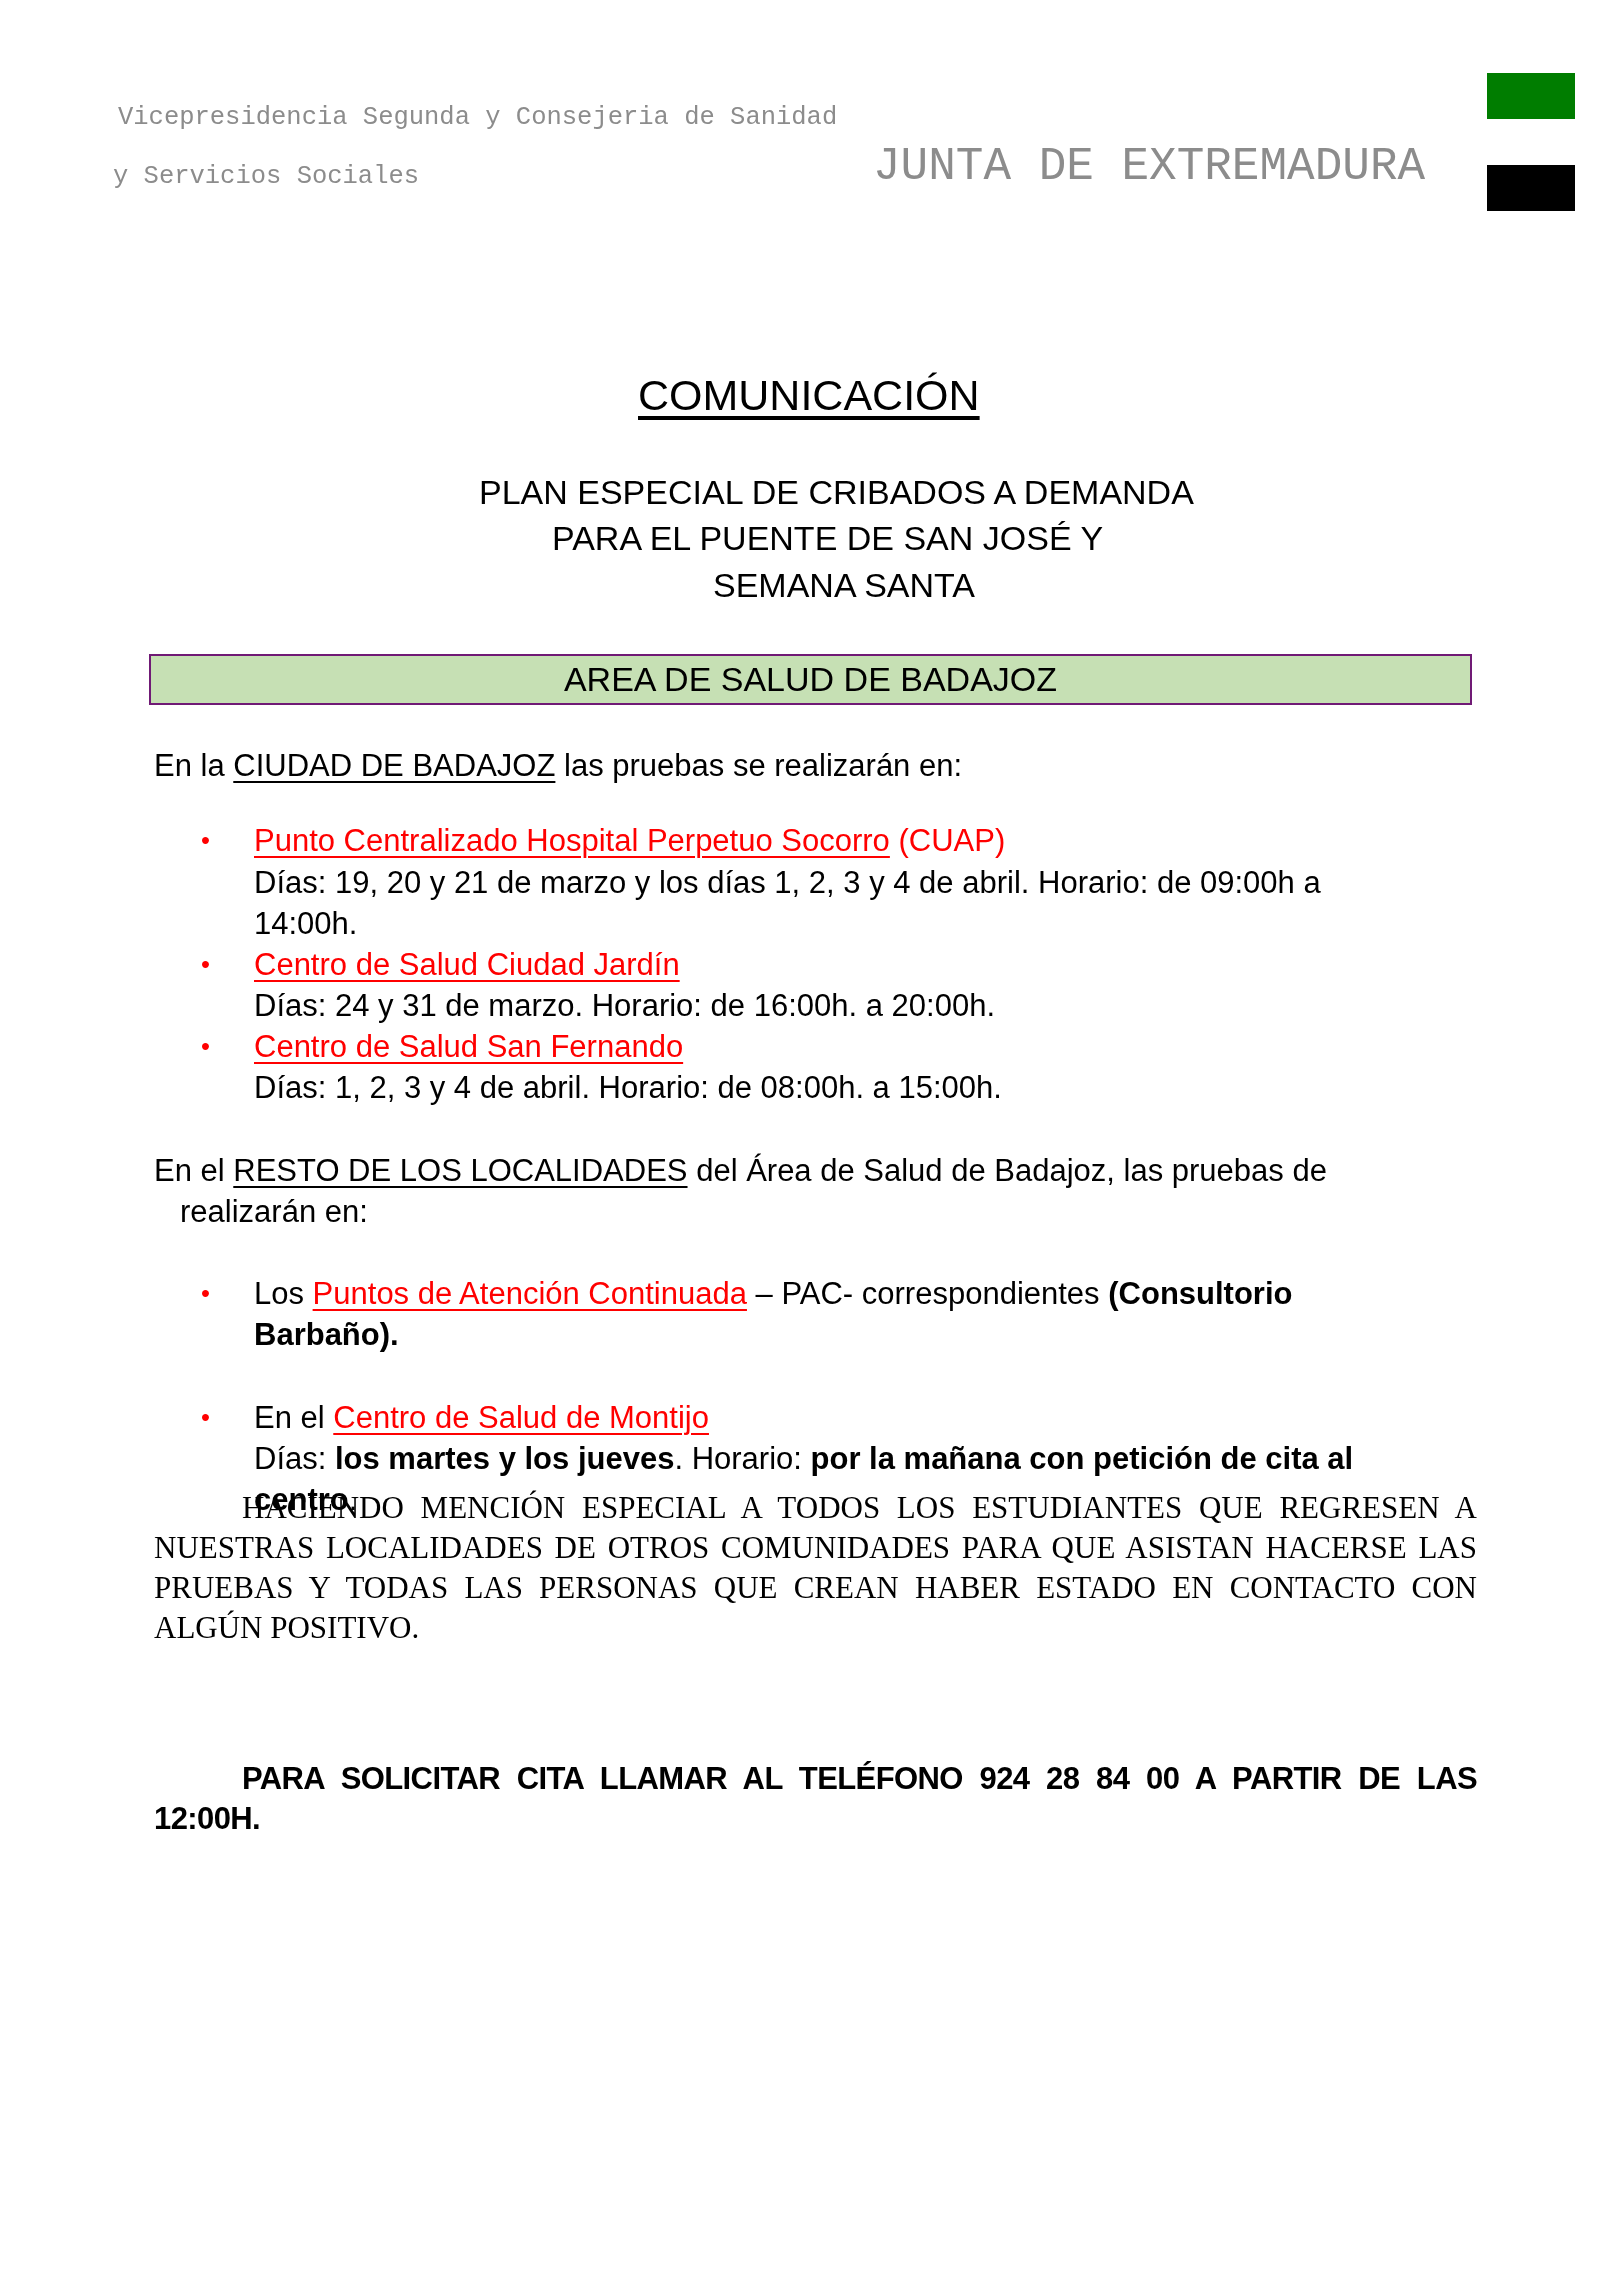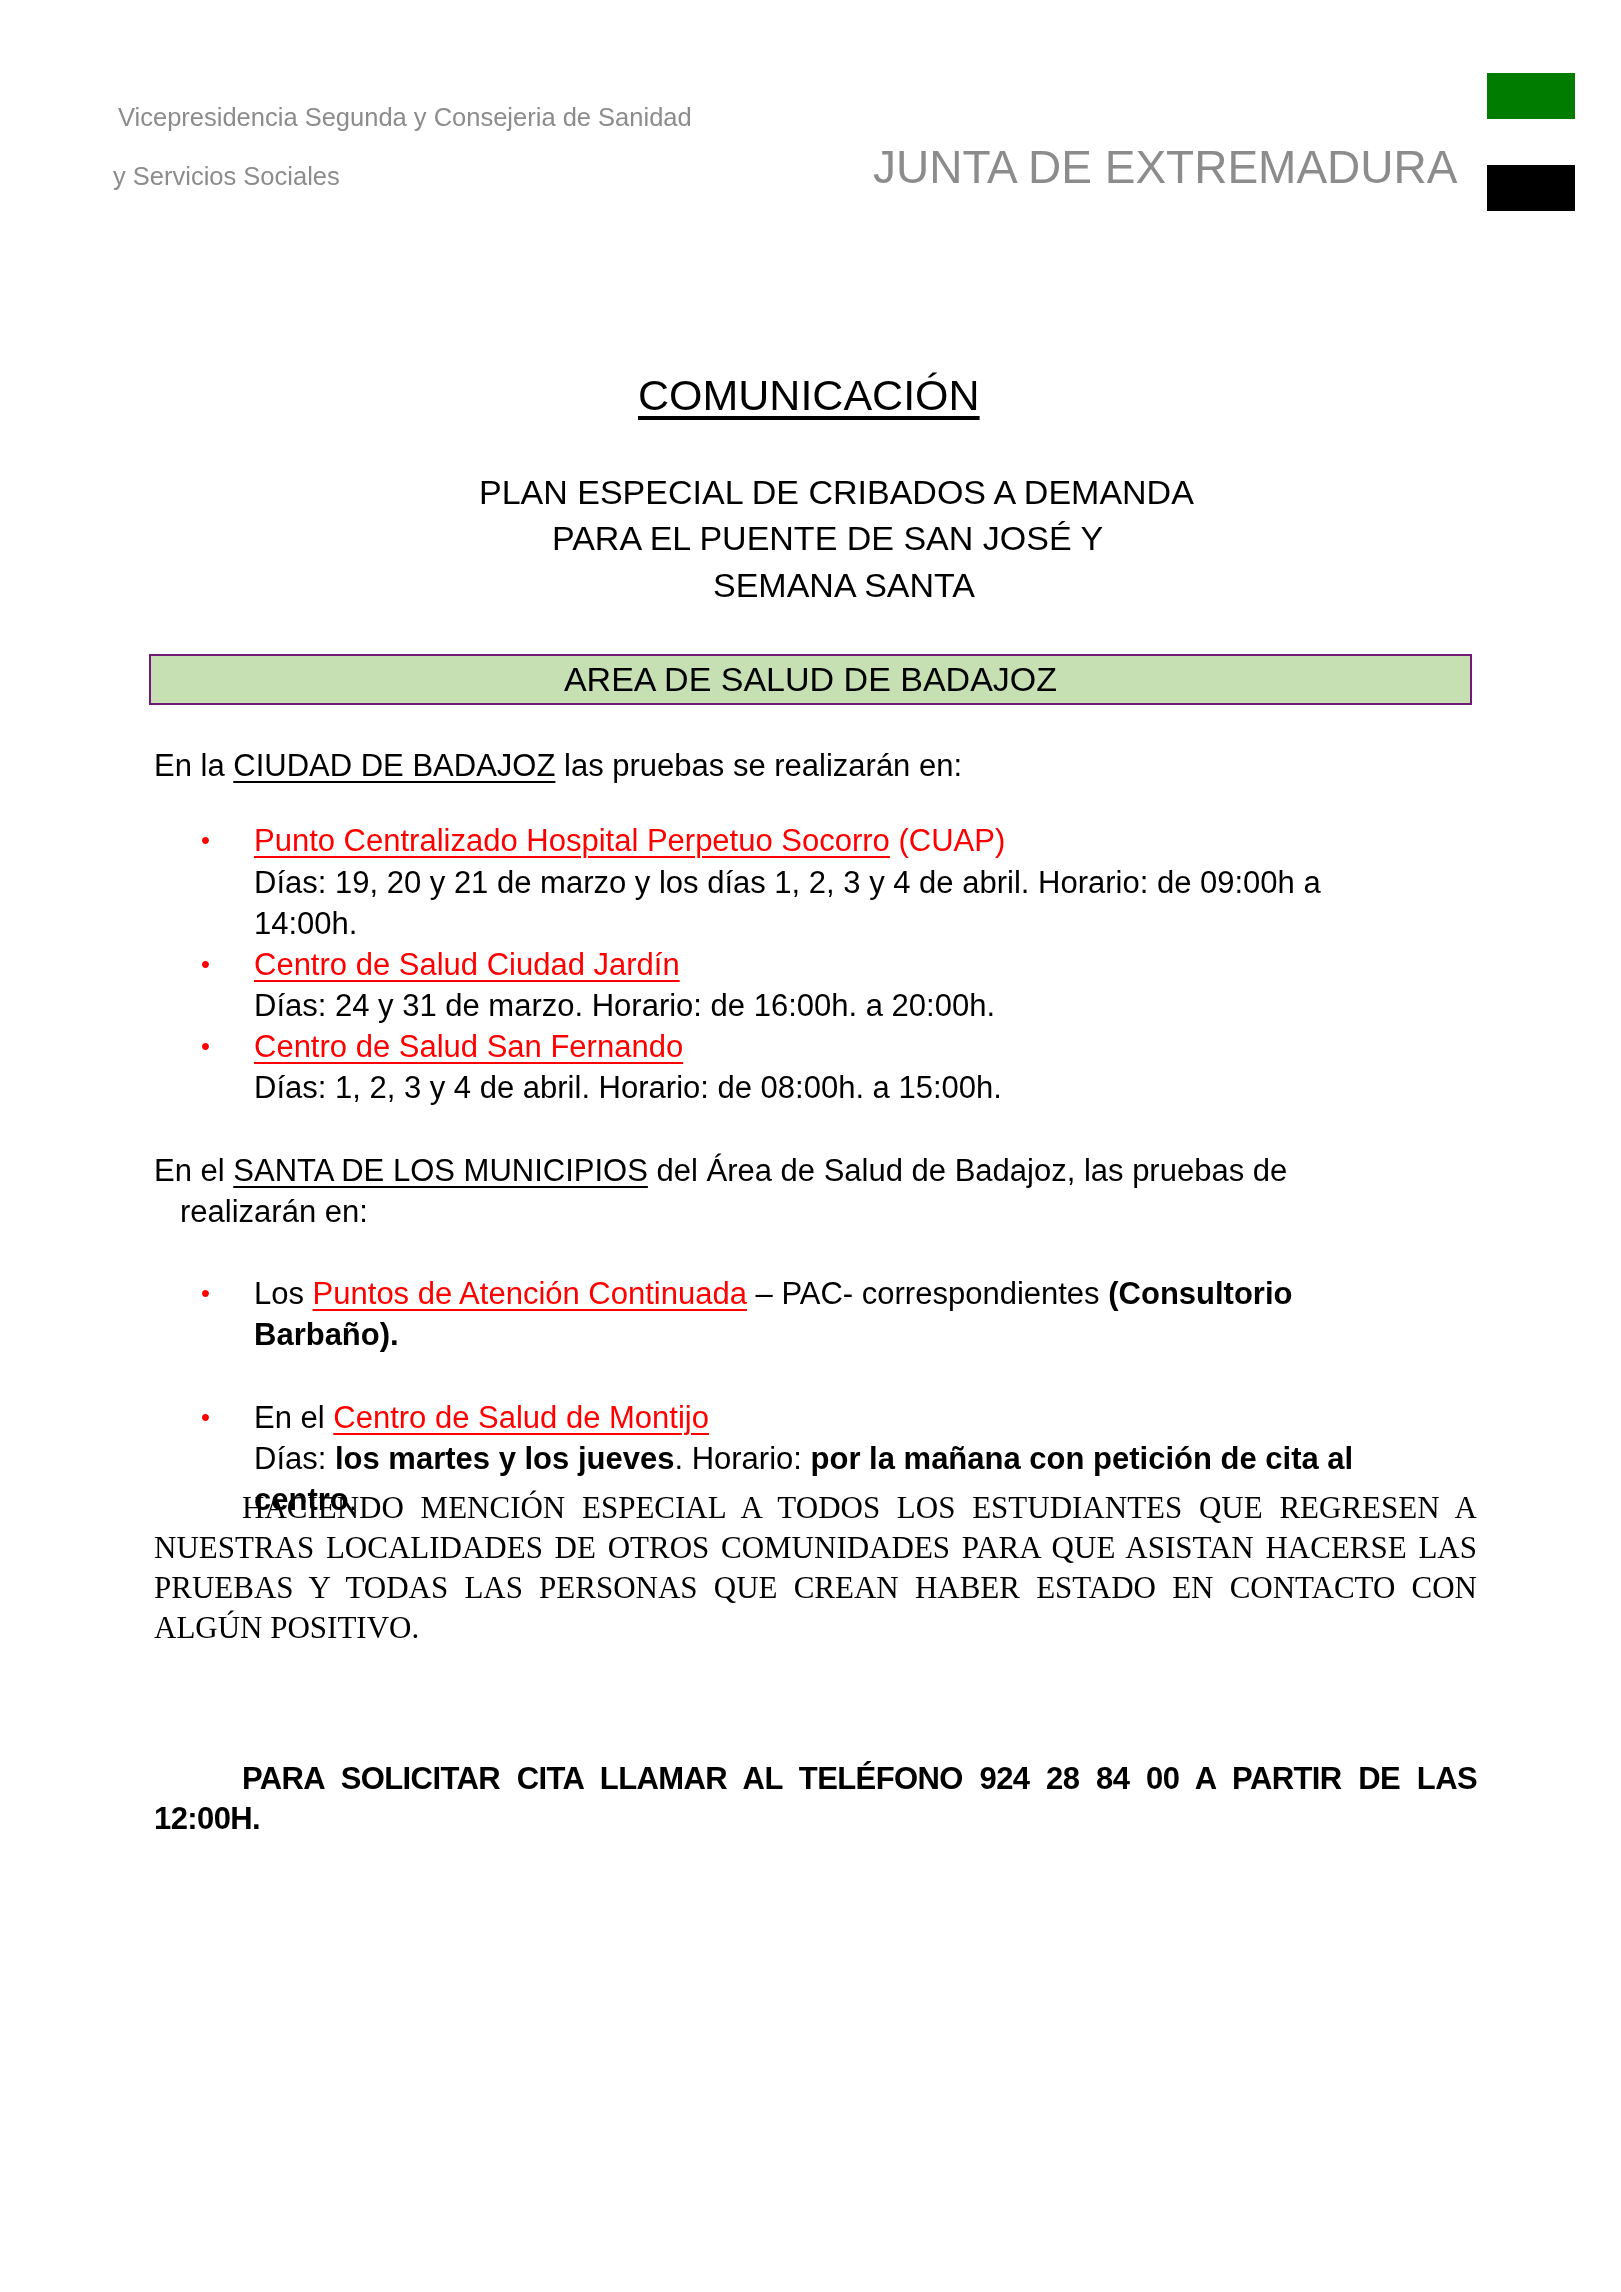--- a/index.html
+++ b/index.html
@@ -1,18 +1,18 @@
 <!DOCTYPE html>
 <html><head>
 <meta charset="utf-8">
 <style>
   html, body { margin: 0; padding: 0; background: #ffffff; }
   body { width: 1621px; height: 2293px; position: relative; overflow: hidden; font-family: "Liberation Sans", sans-serif; color: #000; }
   .abs { position: absolute; white-space: nowrap; }
-  .serif { font-family: Liberation Sans, sans-serif; color: #8c8c8c; }
+  .serif { font-family: Liberation Mono, monospace; color: #8c8c8c; }
   .hdr-sub { font-size: 25.5px; line-height: 29px; }
   .hdr-title { font-size: 46px; line-height: 49px; }
   .flag { position: absolute; left: 1487px; width: 88px; height: 46px; }
   .flag.green { top: 73px; background: #007d00; }
   .flag.black { top: 165px; background: #000000; }
   .title { font-size: 43px; line-height: 49px; text-decoration: underline; text-decoration-thickness: 2.9px; text-underline-offset: 5.9px; }
   .plan { font-size: 34px; line-height: 46px; }
   .body { font-size: 31px; line-height: 41px; }
   .u { text-decoration: underline; text-decoration-thickness: 2px; text-underline-offset: 4.9px; }
   .red { color: #ff0000; }
@@ -58,21 +58,21 @@
 </div>
 <div class="abs body" style="left:254px; top:985px;">Días: 24 y 31 de marzo. Horario: de 16:00h. a 20:00h.</div>
 
 <div class="bullet" style="left:201px; top:1026px;">•</div>
 <div class="abs body red" style="left:254px; top:1026px;">
   <span class="u">Centro de Salud San Fernando</span>
 </div>
 <div class="abs body" style="left:254px; top:1067px;">Días: 1, 2, 3 y 4 de abril. Horario: de 08:00h. a 15:00h.</div>
 
 <div class="abs body" style="left:154px; top:1150px;">
-  <span>En el </span><span class="u">SANTA DE LOS MUNICIPIOS</span><span> del Área de Salud de Badajoz, las pruebas de</span>
+  <span>En el </span><span class="u">RESTO DE LOS LOCALIDADES</span><span> del Área de Salud de Badajoz, las pruebas de</span>
 </div>
 <div class="abs body" style="left:154px; top:1191px;margin-left:26px;">realizarán en:</div>
 
 <div class="bullet" style="left:201px; top:1273px;">•</div>
 <div class="abs body" style="left:254px; top:1273px;">
   <span>Los </span><span class="u red">Puntos de Atención Continuada</span><span> – PAC- correspondientes </span><span class="b">(Consultorio</span>
 </div>
 <div class="abs body b" style="left:254px; top:1314px;">Barbaño).</div>
 
 <div class="bullet" style="left:201px; top:1397px;">•</div>

